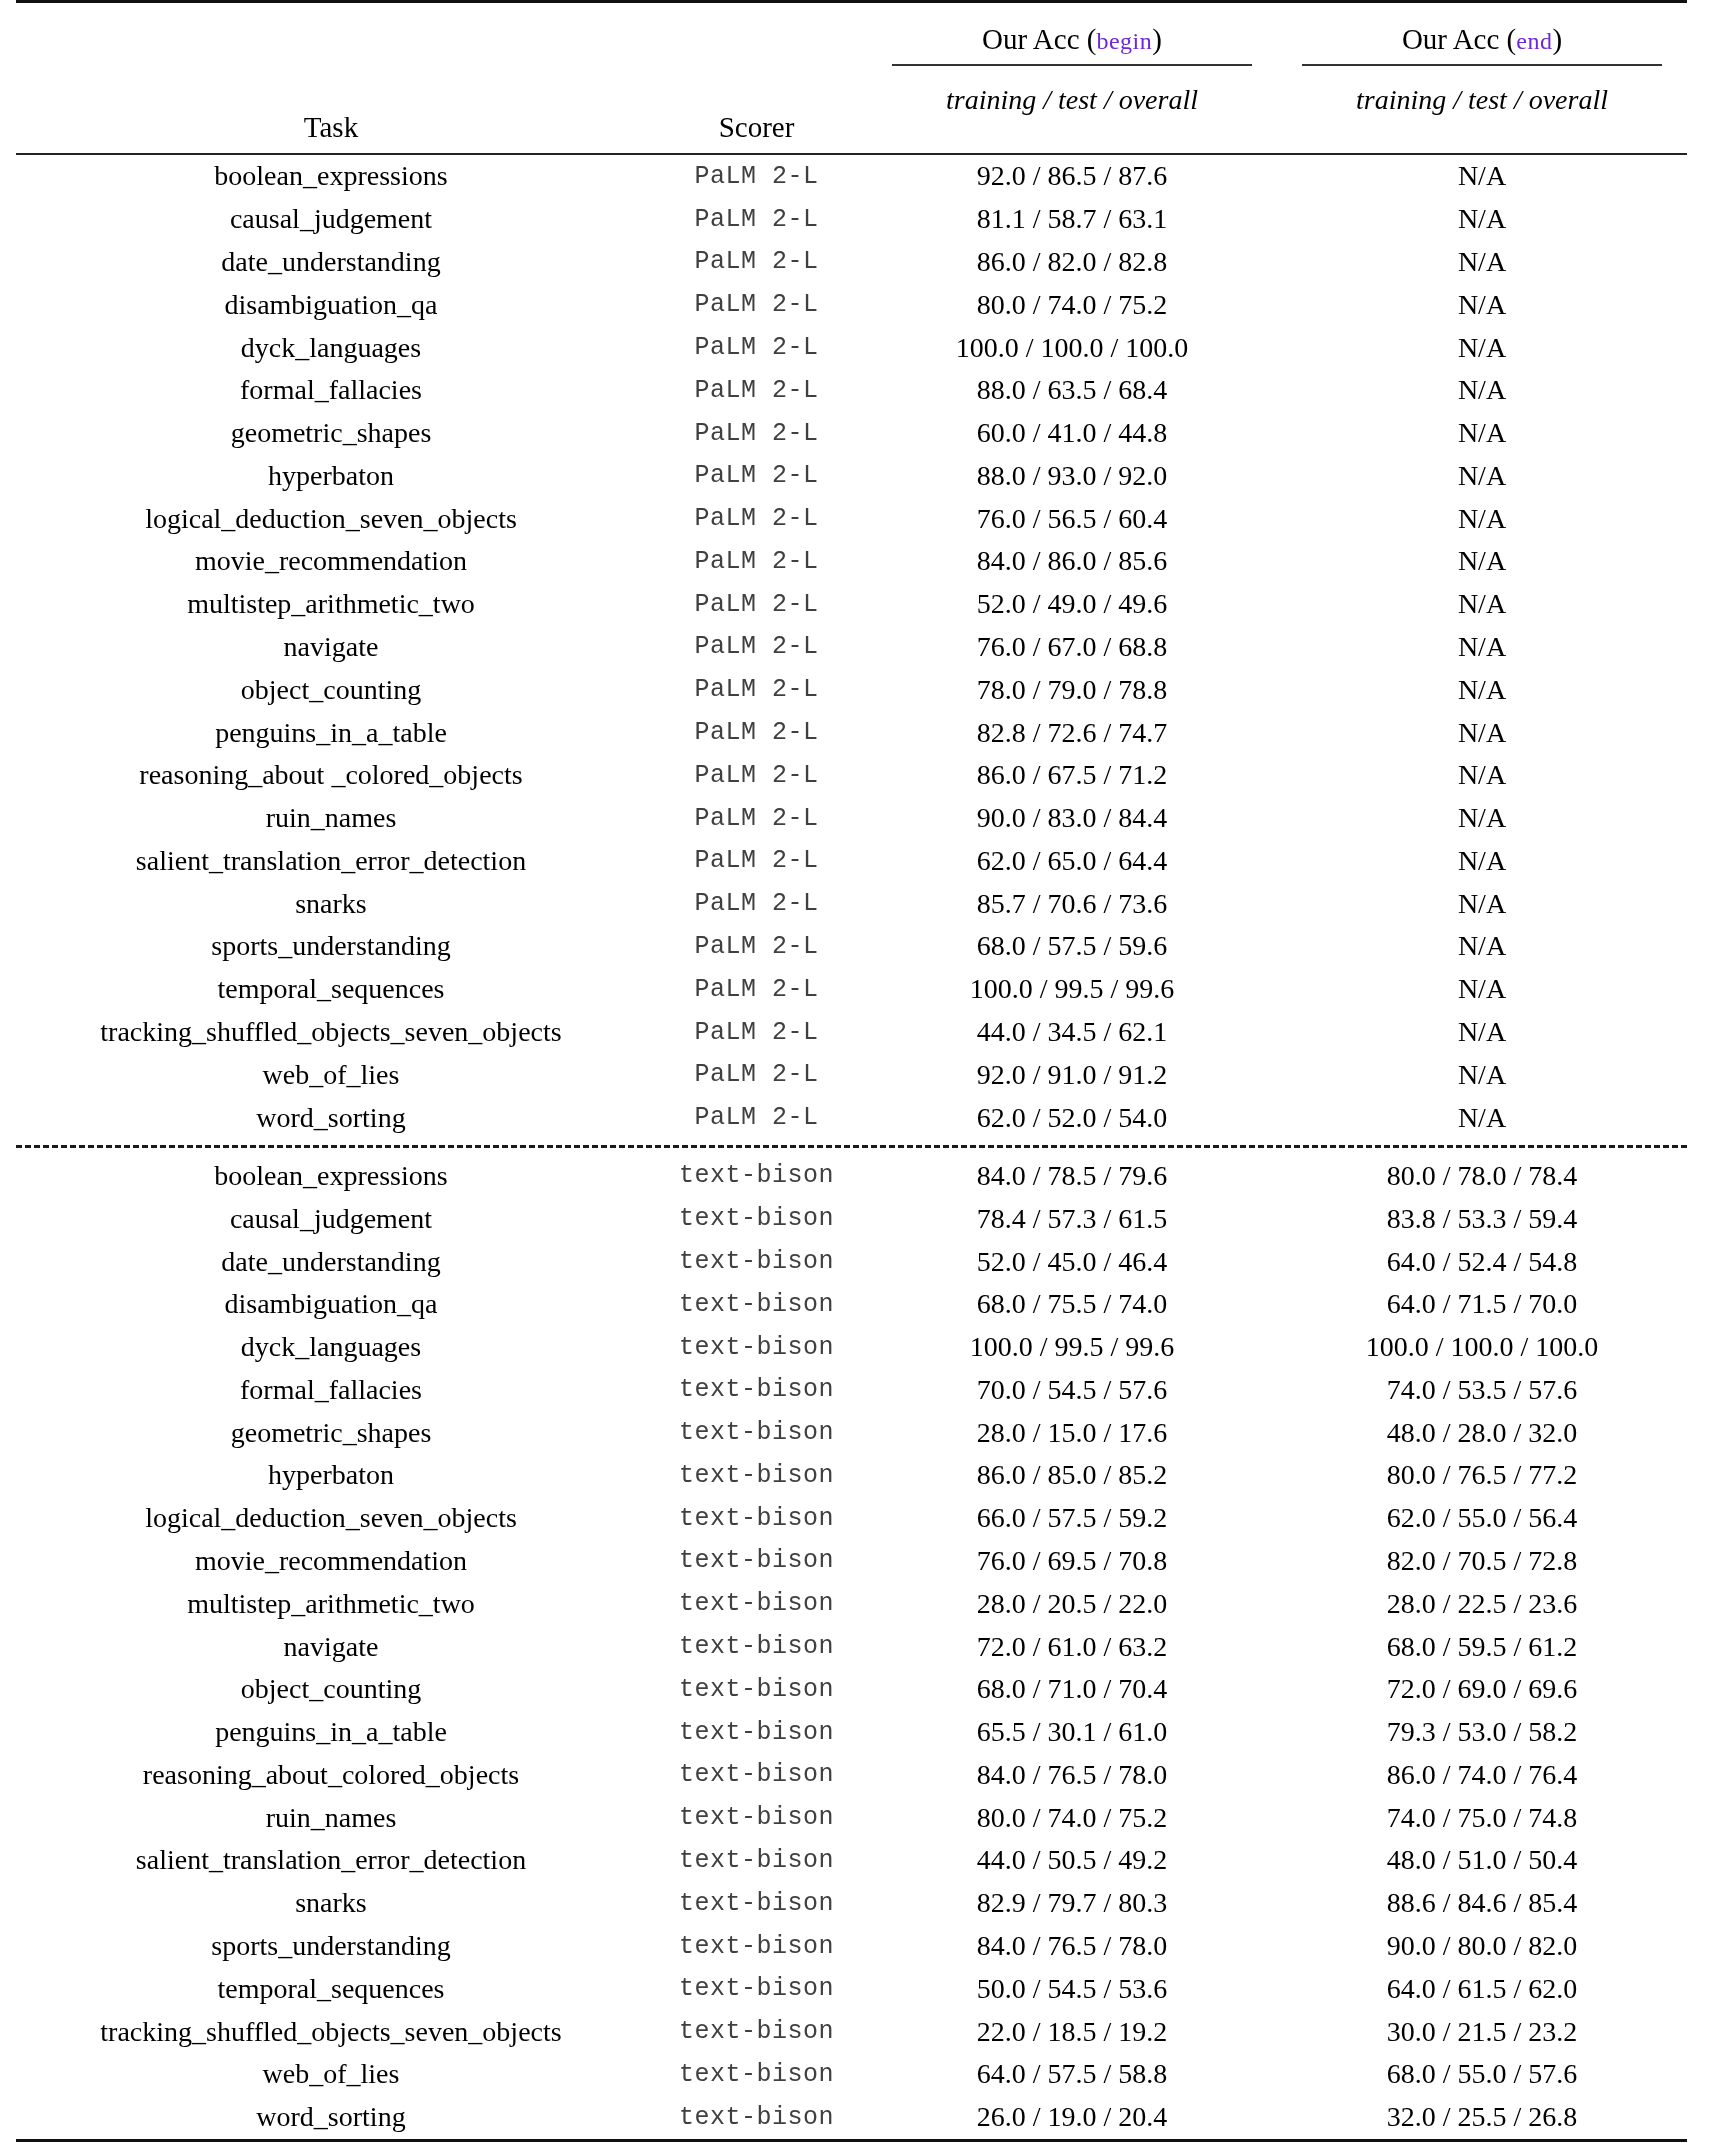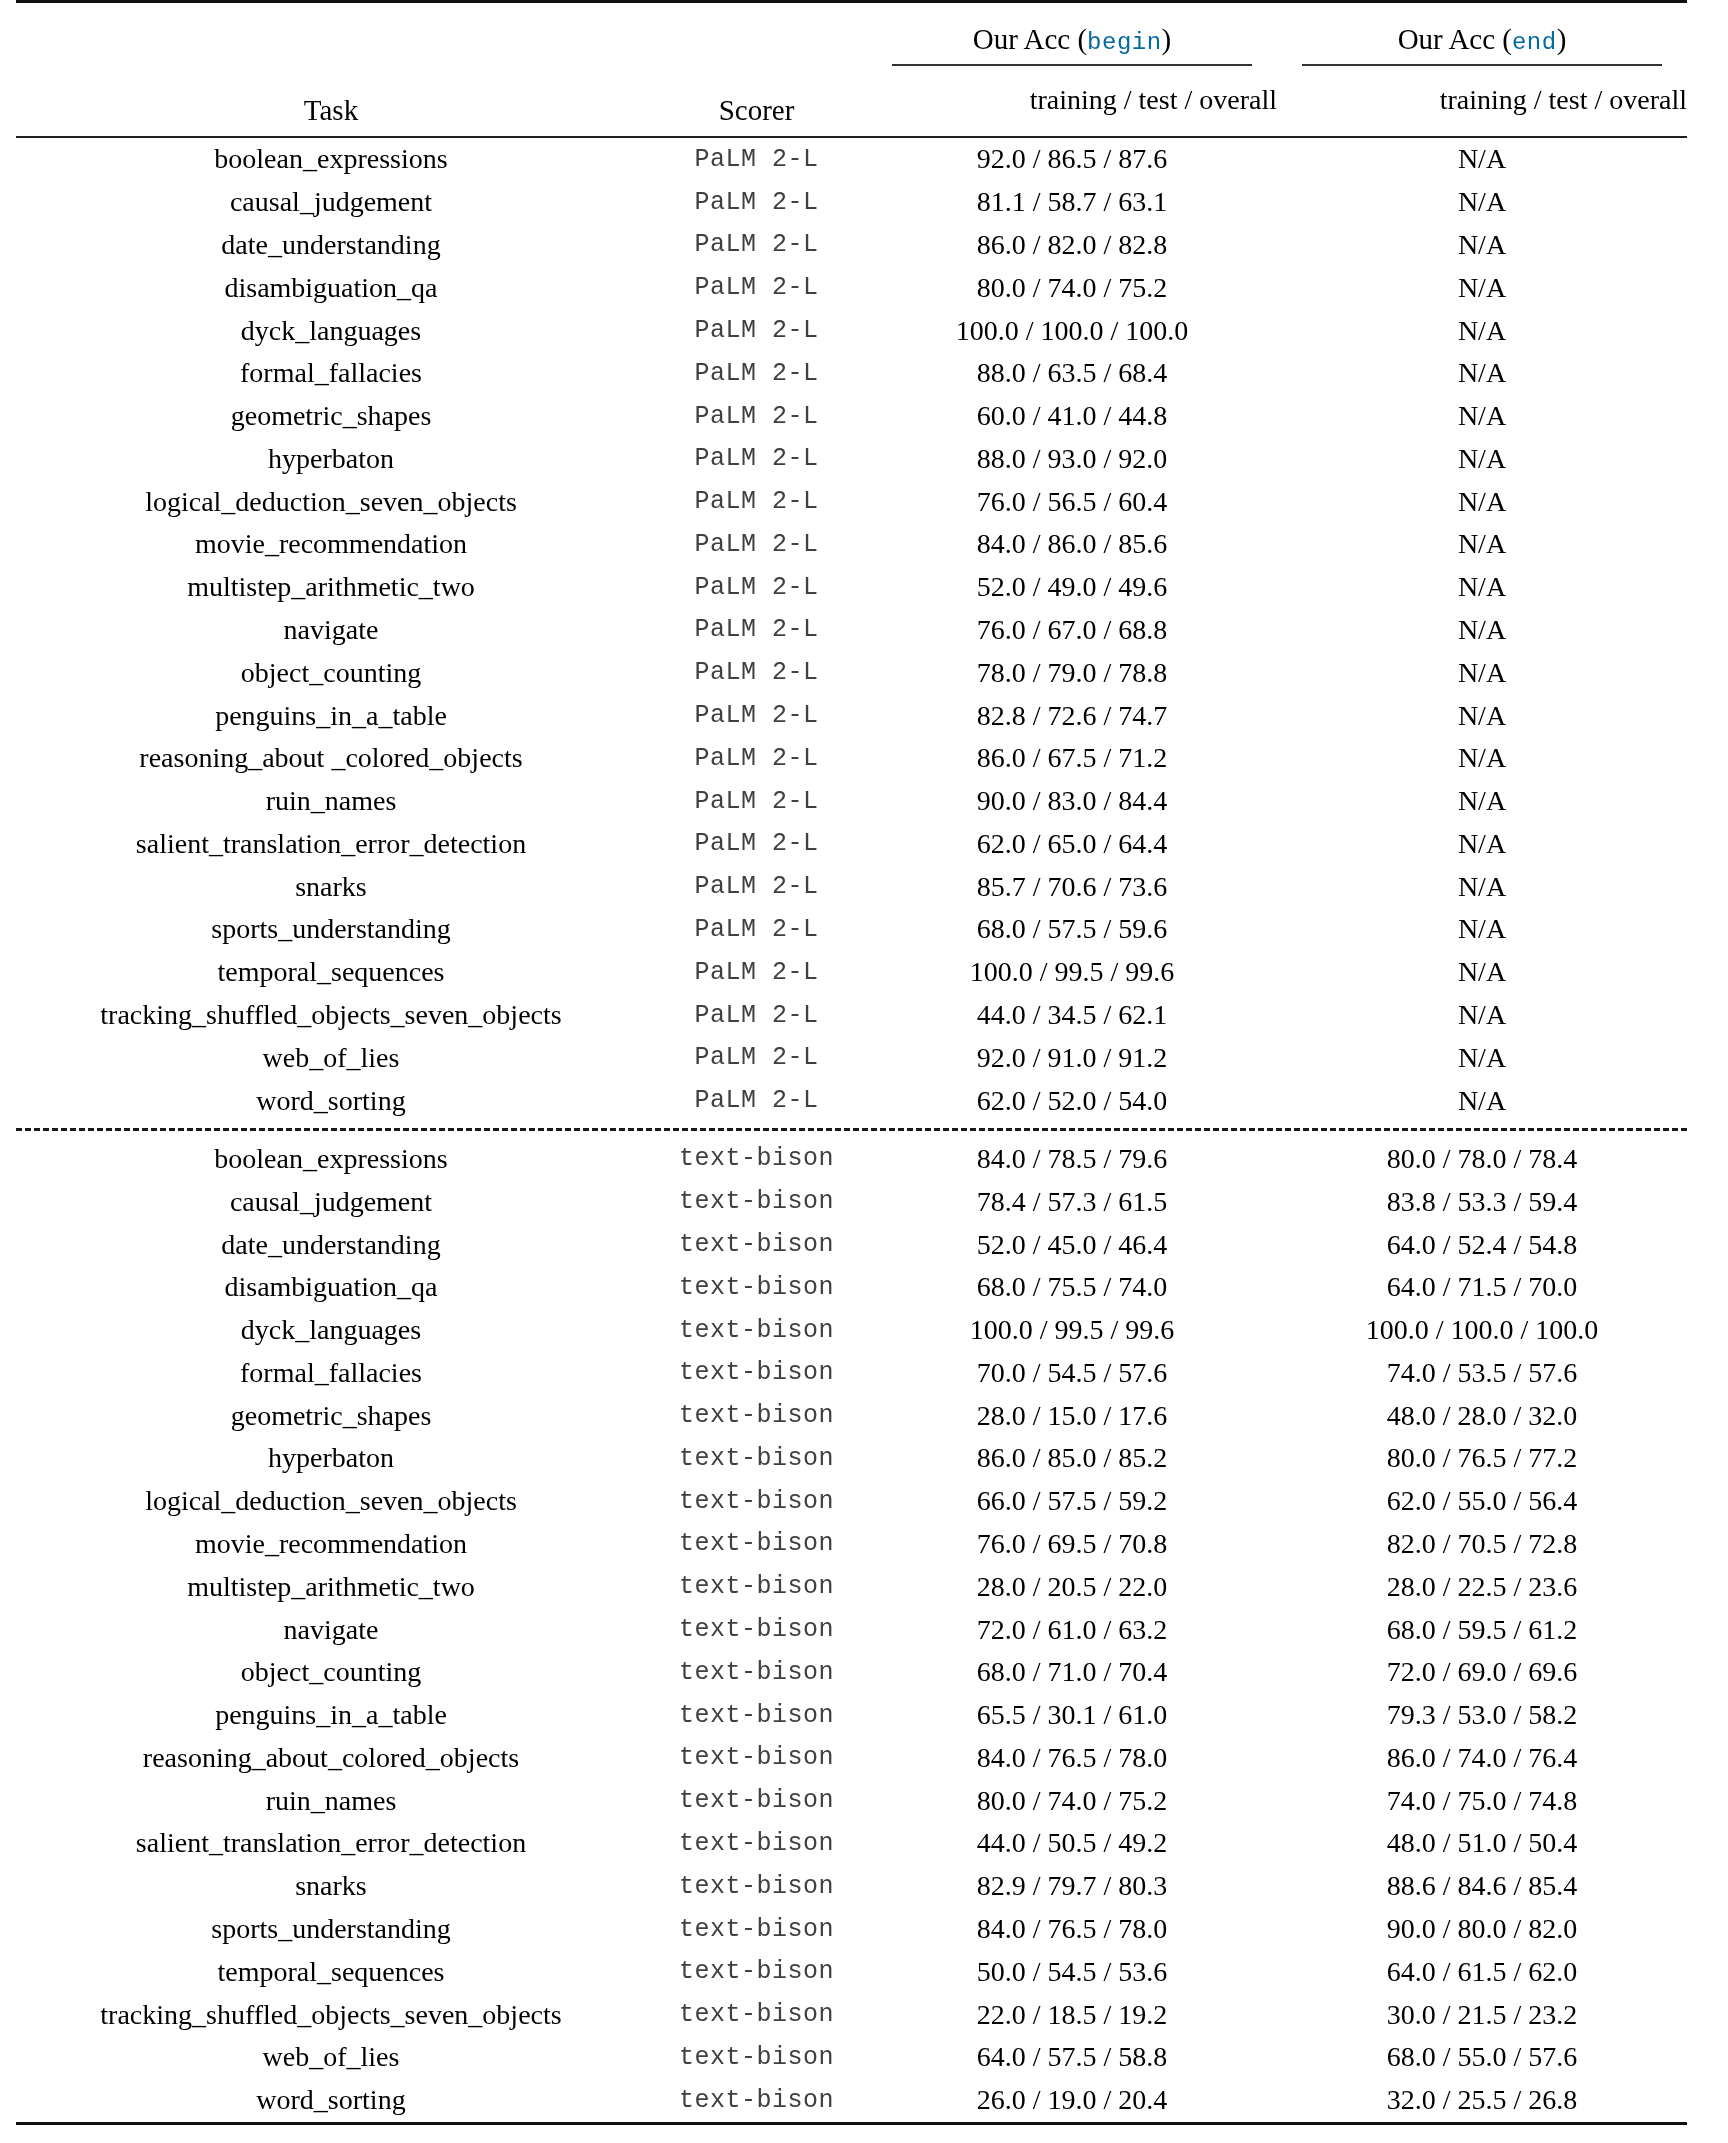--- a/index.html
+++ b/index.html
@@ -76,23 +76,24 @@
     display: block;
     height: 0;
     border-bottom: 2.2px solid #333;
     margin: 8px 25px 0 25px;
   }
 
   
   tr.subhead th {
     font-weight: normal;
     font-size: 28px;
-    padding: 9px 0 20px 0;
-    text-align: right;
+    padding: 9px 0 37px 0;
+    text-align: center;
     white-space: nowrap;
+    font-style: italic;
   }
 
   
   tbody td {
     font-size: 28px;
     line-height: 1.0;
     padding: 7.4px 0;
     text-align: center;
     white-space: nowrap;
   }
@@ -100,23 +101,23 @@
   td.scorer {
     font-family: "Liberation Mono", "DejaVu Sans Mono", monospace;
     font-size: 25px;
     letter-spacing: 0.5px;
     color: #404040;
   }
   td.val    { text-align: center; }
 
   
   .mono {
-    font-family: Liberation Mono, monospace;
+    font-family: Liberation Serif, serif;
     font-size: 24px;
-    color: #0369a1;
+    color: #6d28d9;
     letter-spacing: 0.5px;
   }
 
   
   tr.dashrow td {
     padding: 0;
     height: 0;
     font-size: 0;
     line-height: 0;
   }

